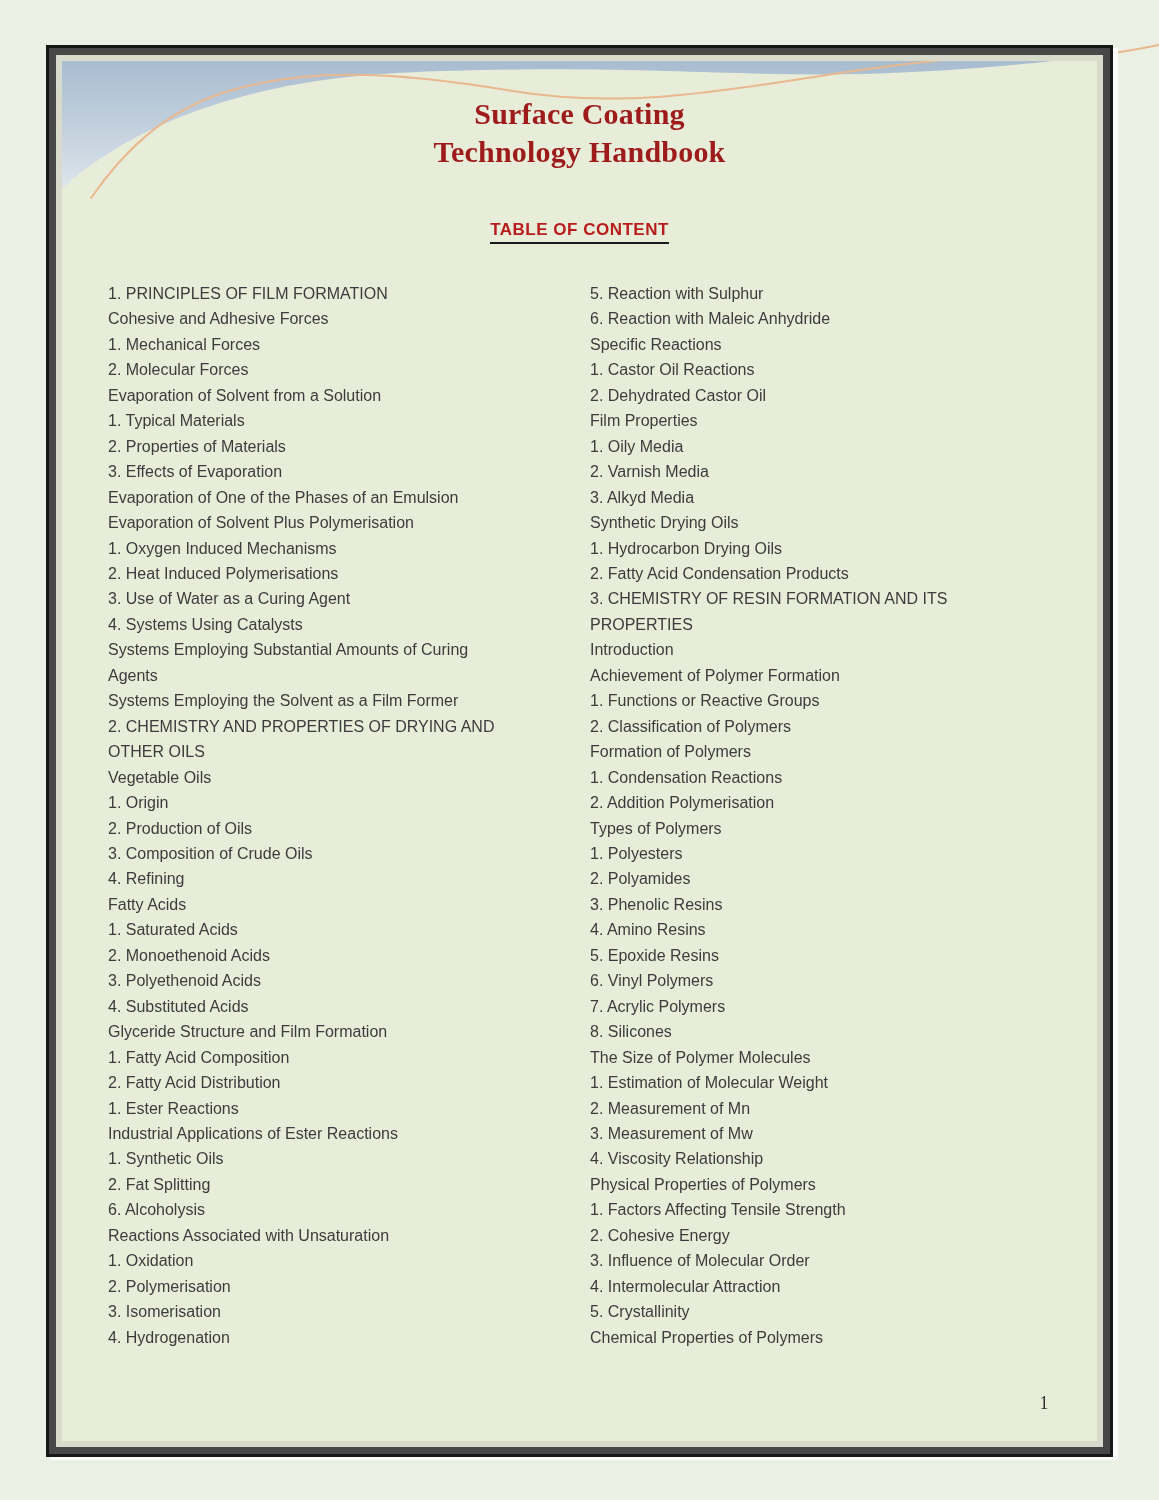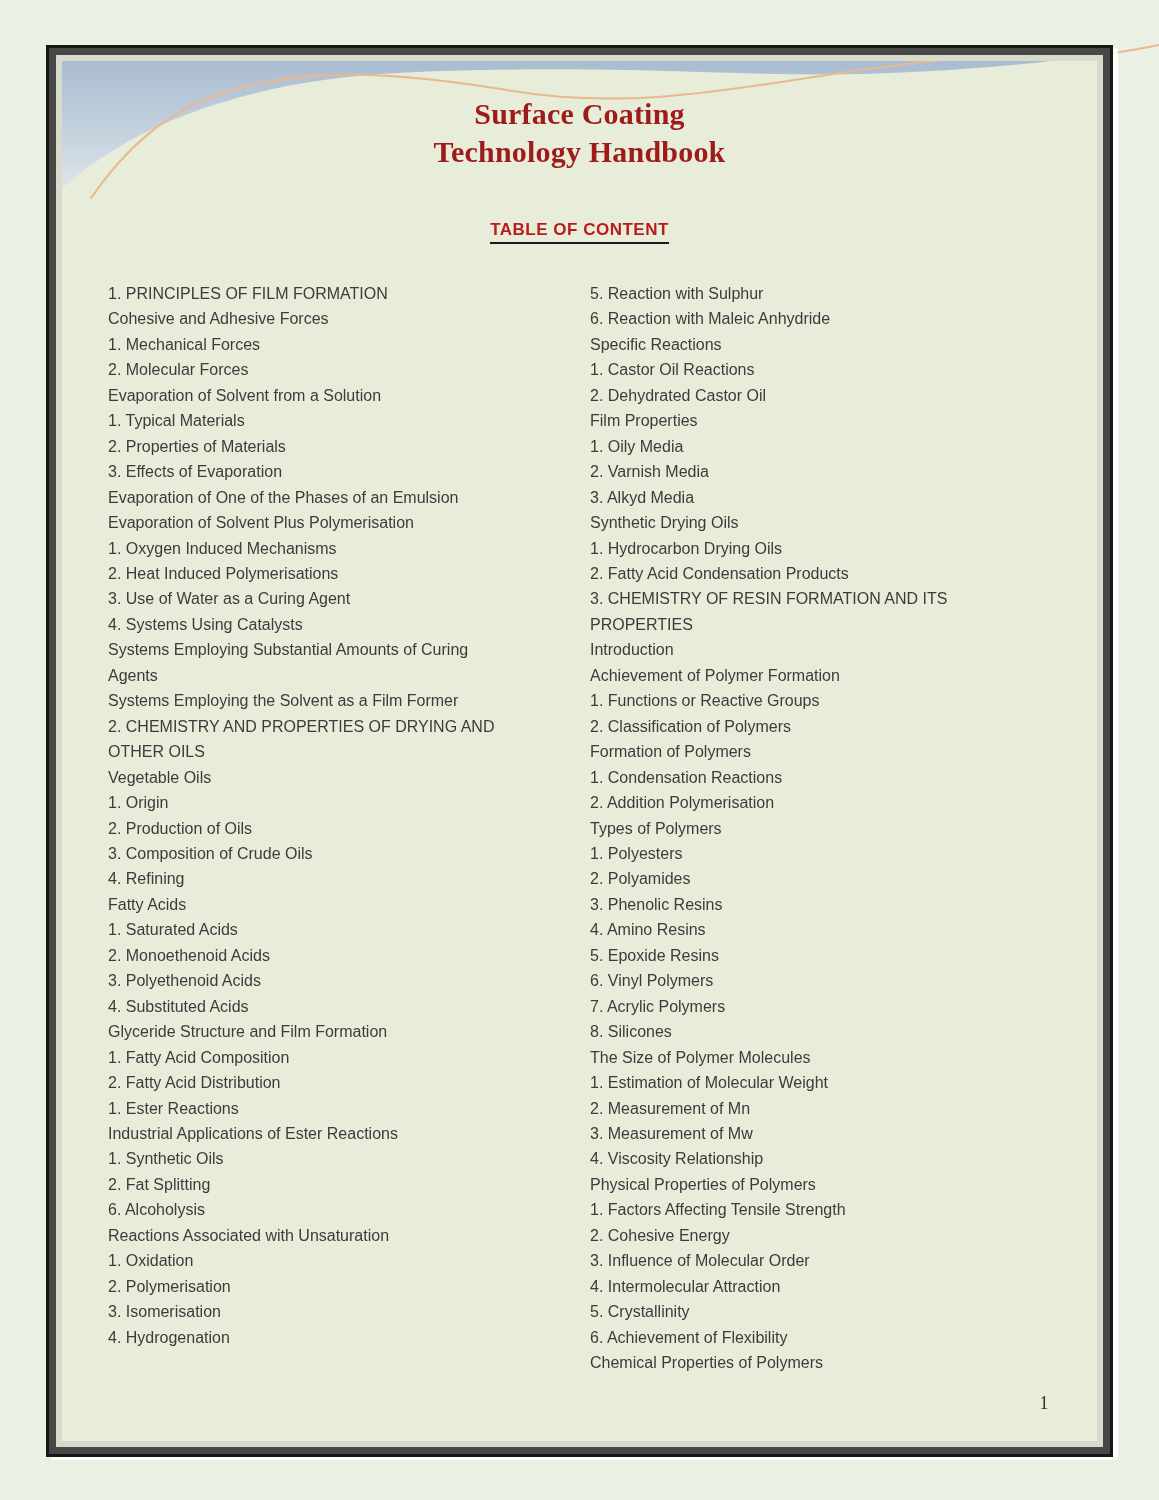--- a/index.html
+++ b/index.html
@@ -319,21 +319,20 @@
             <div class="toc-line">1. Factors Affecting Tensile Strength</div>
 
             <div class="toc-line">2. Cohesive Energy</div>
 
             <div class="toc-line">3. Influence of Molecular Order</div>
 
             <div class="toc-line">4. Intermolecular Attraction</div>
 
             <div class="toc-line">5. Crystallinity</div>
 
-            <div class="toc-line">6. Achievement of Flexibility</div>
 
             <div class="toc-line">Chemical Properties of Polymers</div>
           </div>
 
         <div class="page-number">1</div>
 
       </div>
     </div>
   </div>
 </div>

